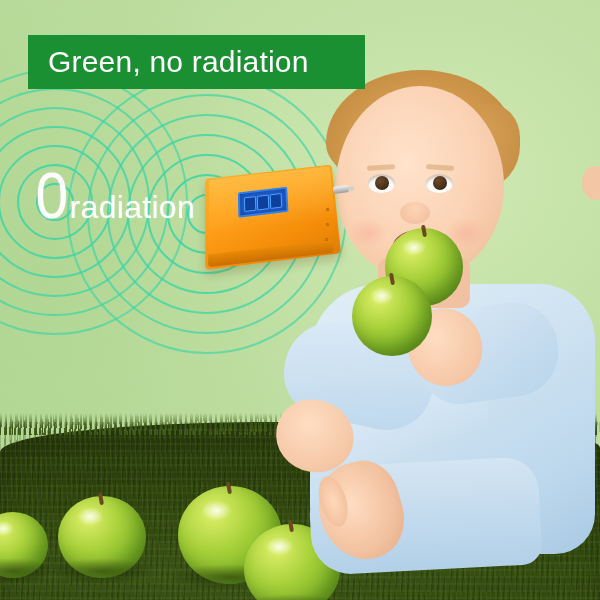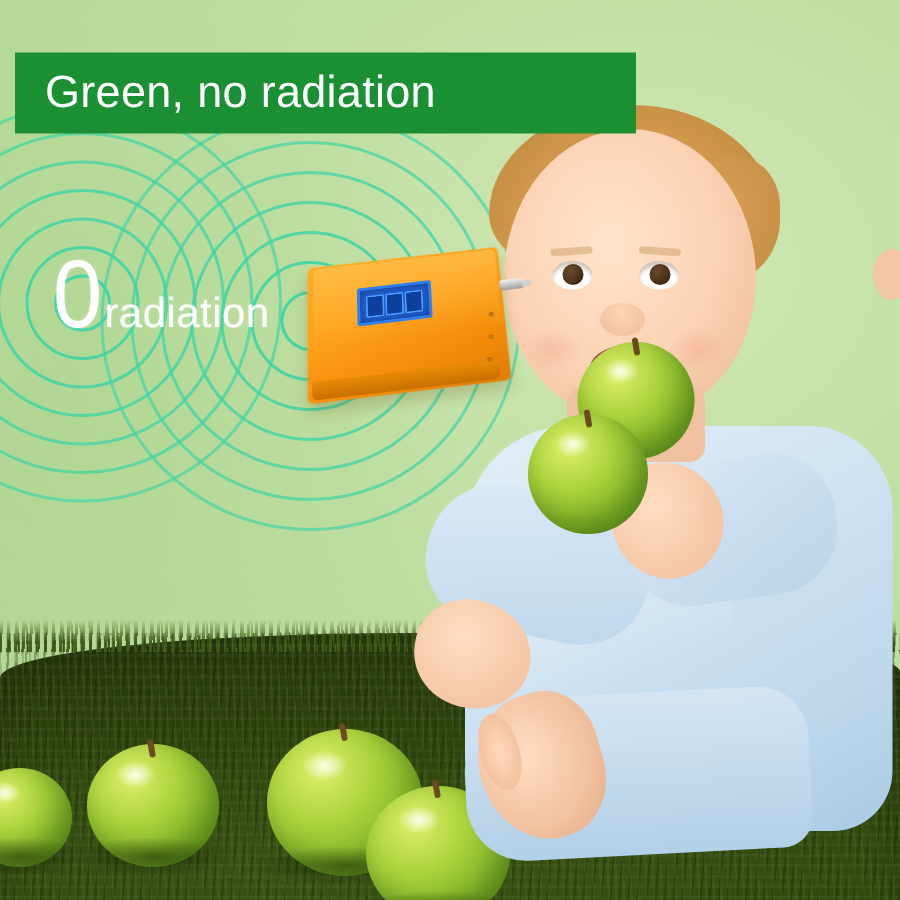--- a/index.html
+++ b/index.html
@@ -36,22 +36,22 @@
     border: 2.2px solid #3fd4a6;
     transform: translate(-50%, -50%);
     opacity: .92;
   }
   #rings-left  { left: 55px;  top: 202px; }
   #rings-right { left: 207px; top: 214px; }
 
   
   #title-banner {
     position: absolute;
-    left: 10px; top: 35px;
-    width: 414px; height: 54px;
+    left: 28px; top: 35px;
+    width: 337px; height: 54px;
     background: #1a9033;
     display: flex; align-items: center;
     padding-left: 20px;
     z-index: 40;
   }
   #title-banner .title-text {
     color: #ffffff;
     font-size: 30px;
     font-weight: 400;
     letter-spacing: .2px;
@@ -70,21 +70,21 @@
     font-family: "Liberation Sans", sans-serif;
     pointer-events: none;
   }
   #wordmark .zero {
     font-size: 64px; line-height: .9;
     font-weight: 300;
     letter-spacing: -1px;
     transform: scaleX(.92);
   }
   #wordmark .word {
-    font-size: 28px; line-height: 1;
+    font-size: 32px; line-height: 1;
     font-weight: 300;
     letter-spacing: .3px;
     margin-left: 1px;
   }
 
   
   #booster {
     position: absolute;
     left: 205px; top: 168px;
     width: 132px; height: 94px;

